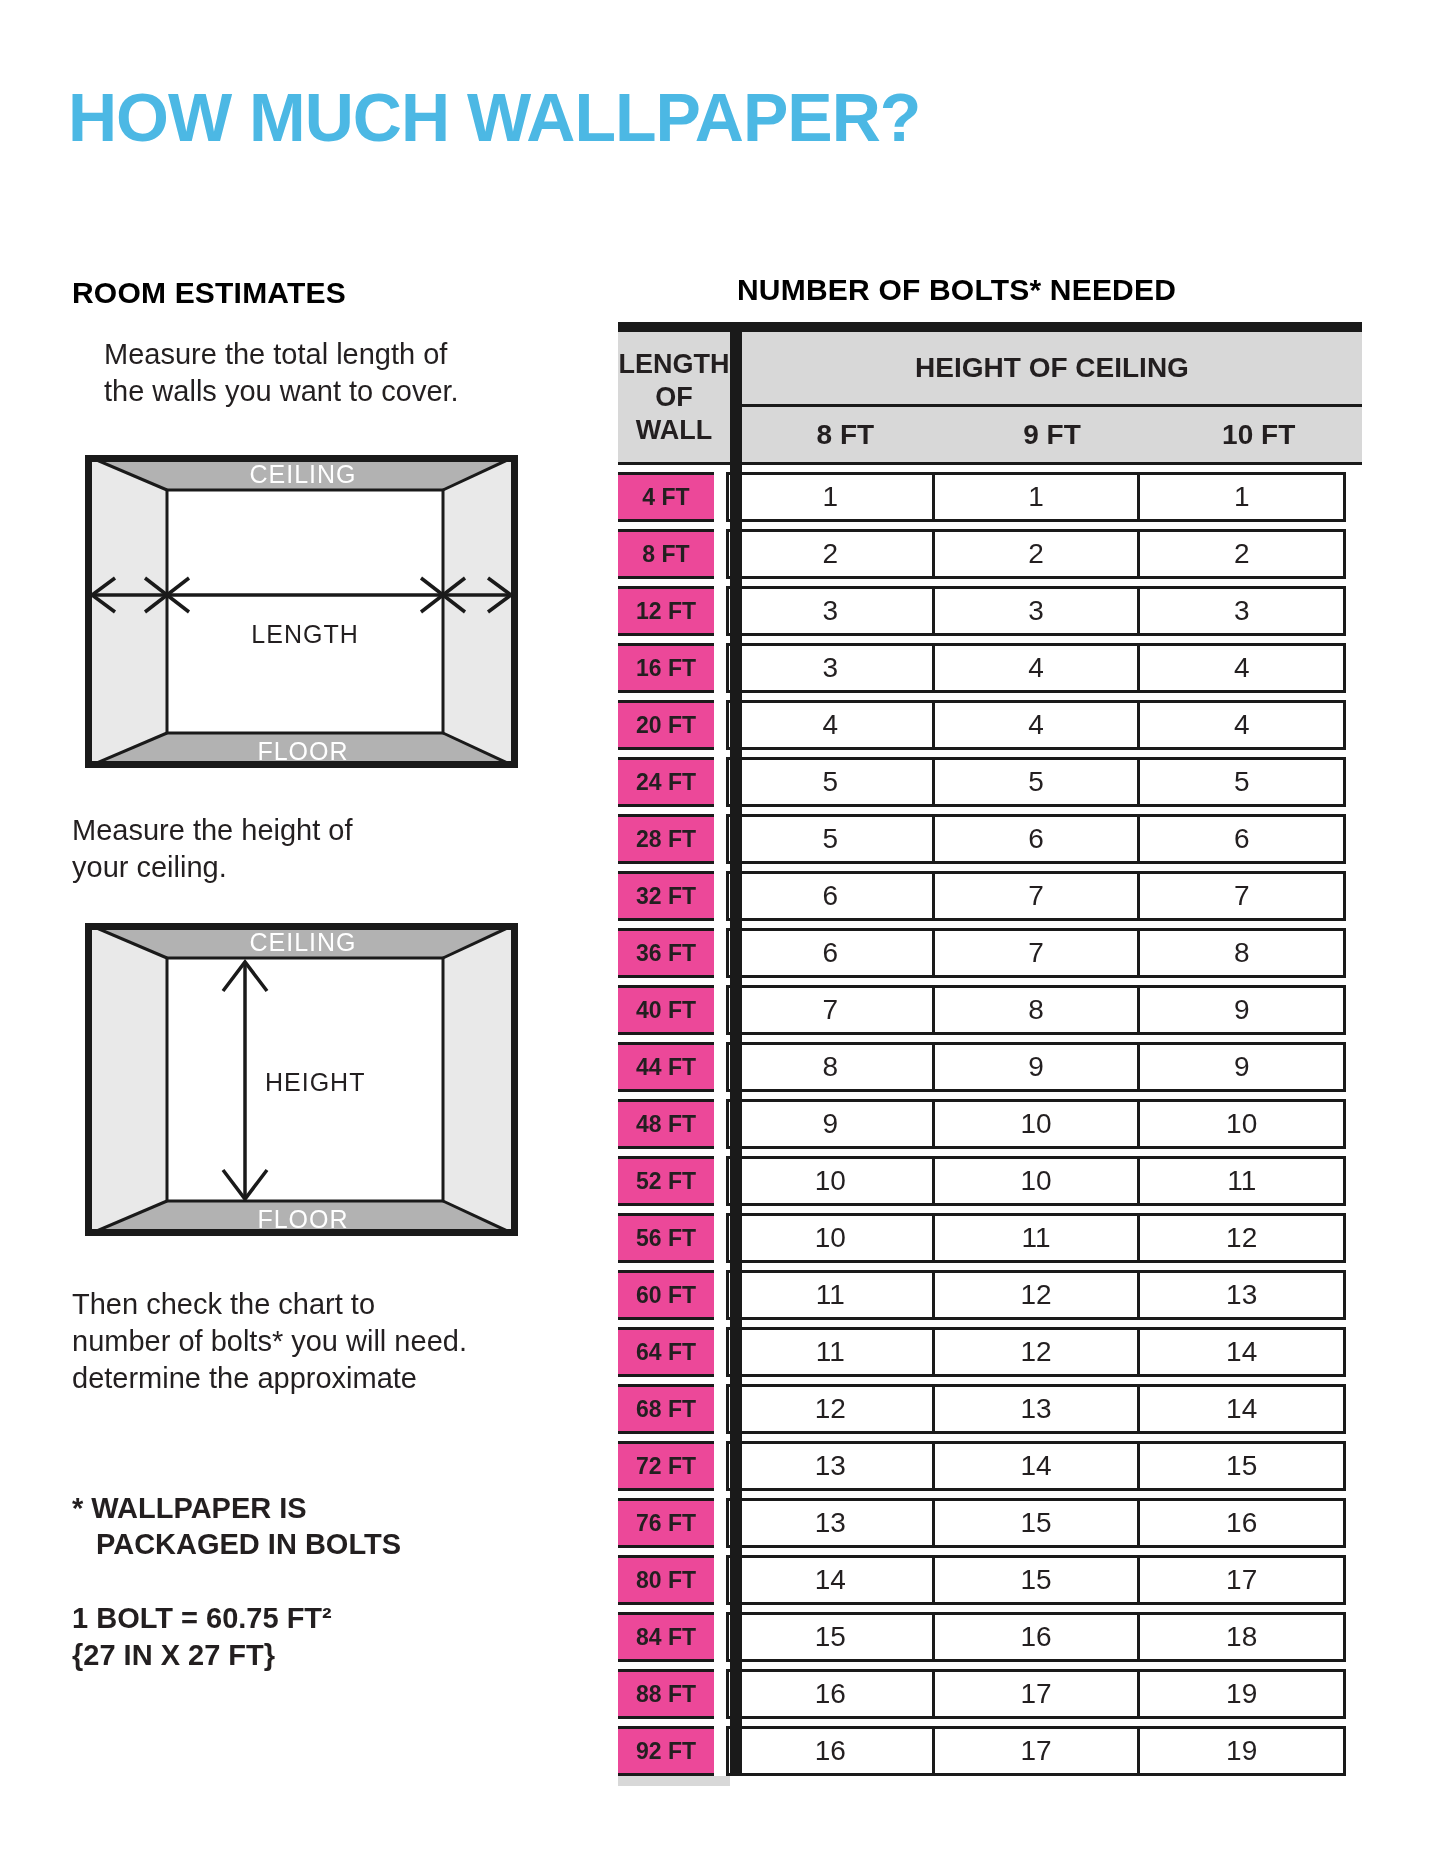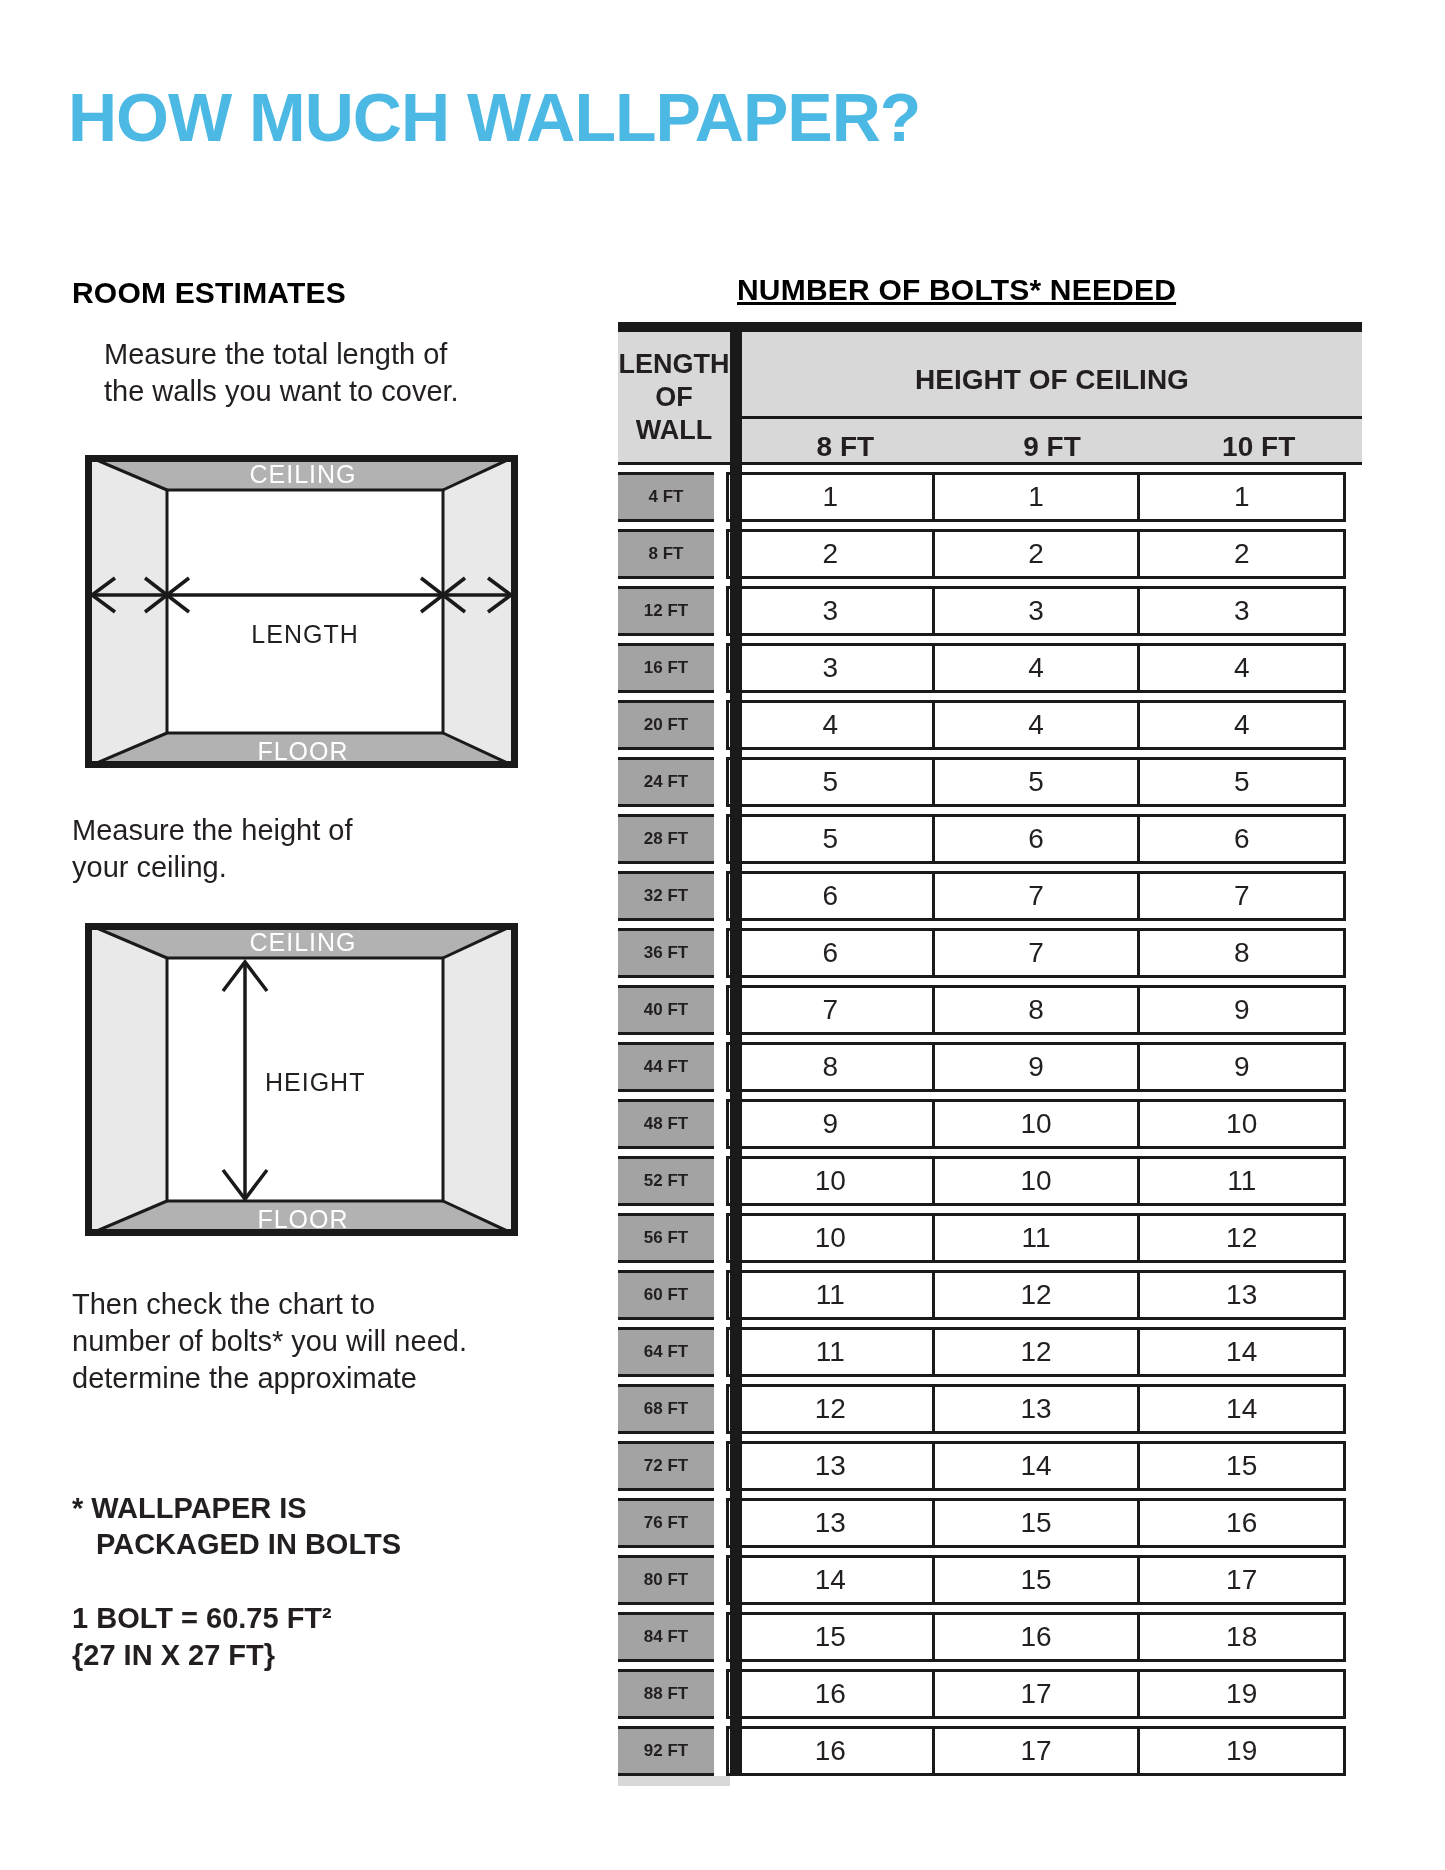--- a/index.html
+++ b/index.html
@@ -6,21 +6,21 @@
   body{
     width:1445px;height:1870px;position:relative;background:#ffffff;
     font-family:"Liberation Sans", sans-serif;color:#231f20;overflow:hidden;
   }
   .abs{position:absolute;}
 
   
   #page-title{left:68px;top:78px;font-size:68px;font-weight:bold;color:#4cb8e4;letter-spacing:-1px;}
   .blue-heading{font-size:30px;font-weight:bold;color:#000000;letter-spacing:0.2px;}
   #room-estimates{left:72px;top:276px;}
-  #bolts-heading{left:737px;top:273px;text-decoration:underline;}
+  #bolts-heading{left:737px;top:273px;}
 
   
   .copy{font-size:29px;line-height:37px;}
   #para1{left:72px;top:336px;margin-left:32px;}
   #para2{left:72px;top:812px;}
   #para3{left:72px;top:1286px;}
   .footnote{font-size:29px;line-height:36px;font-weight:bold;}
   #footnote-bolts{left:72px;top:1490px;}
   #footnote-bolts .indent{padding-left:24px;}
   #footnote-eq{left:72px;top:1592px;line-height:37px;margin-top:8px;}
@@ -29,31 +29,31 @@
   #diagram-length{left:85px;top:455px;}
   #diagram-height{left:85px;top:923px;}
   .dia-text{font-family:"Liberation Sans", sans-serif;}
 
   
   #bolts-table{left:618px;top:322px;width:744px;height:1464px;}
   #bolts-table .topbar{position:absolute;left:0;top:0;width:744px;height:10px;background:#1a1a1a;}
   #bolts-table .thead{position:absolute;left:0;top:10px;width:744px;height:130px;background:#d8d8d8;border-bottom:3px solid #1a1a1a;}
   #bolts-table .rowhdr{position:absolute;left:0;top:0;width:112px;height:130px;display:flex;flex-direction:column;
     align-items:center;justify-content:center;font-weight:bold;font-size:27px;line-height:33px;text-align:center;}
-  #bolts-table .grouparea{position:absolute;left:124px;top:12px;width:508px;height:130px;}
+  #bolts-table .grouparea{position:absolute;left:124px;top:0;width:508px;height:130px;}
   #bolts-table .grouphdr{position:absolute;left:0;top:0;width:620px;height:75px;box-sizing:border-box;
     border-bottom:3px solid #1a1a1a;display:flex;align-items:center;justify-content:center;font-weight:bold;font-size:28px;}
   #bolts-table .subhdrs{position:absolute;left:0;top:75px;width:620px;height:55px;display:flex;}
   #bolts-table .subhdr{flex:1;display:flex;align-items:center;justify-content:center;font-weight:bold;font-size:28px;}
   #bolts-table .vbar{position:absolute;left:112px;top:10px;width:12px;height:1444px;background:#1a1a1a;}
   #bolts-table .graytab{position:absolute;left:0;top:1454px;width:112px;height:10px;background:#d8d8d8;}
   #bolts-table .rows{position:absolute;left:0;top:150px;width:744px;}
   .trow{height:50px;margin-bottom:7px;display:flex;}
   .tlabel{width:96px;box-sizing:border-box;border-top:3px solid #1a1a1a;border-bottom:3px solid #1a1a1a;
-    background:#a3a3a3;display:flex;align-items:center;justify-content:center;font-weight:bold;font-size:17px;}
+    background:#ec4899;display:flex;align-items:center;justify-content:center;font-weight:bold;font-size:23px;}
   .tdata{width:620px;margin-left:12px;box-sizing:border-box;border:3px solid #1a1a1a;background:#ffffff;display:flex;}
   .tcell{flex:1;display:flex;align-items:center;justify-content:center;font-size:28px;}
   .tcell + .tcell{border-left:3px solid #1a1a1a;}
 </style>
 </head>
 <body>
 
 <div class="abs" id="page-title">HOW MUCH WALLPAPER?</div>
 
 <div class="abs blue-heading" id="room-estimates">ROOM ESTIMATES</div>

